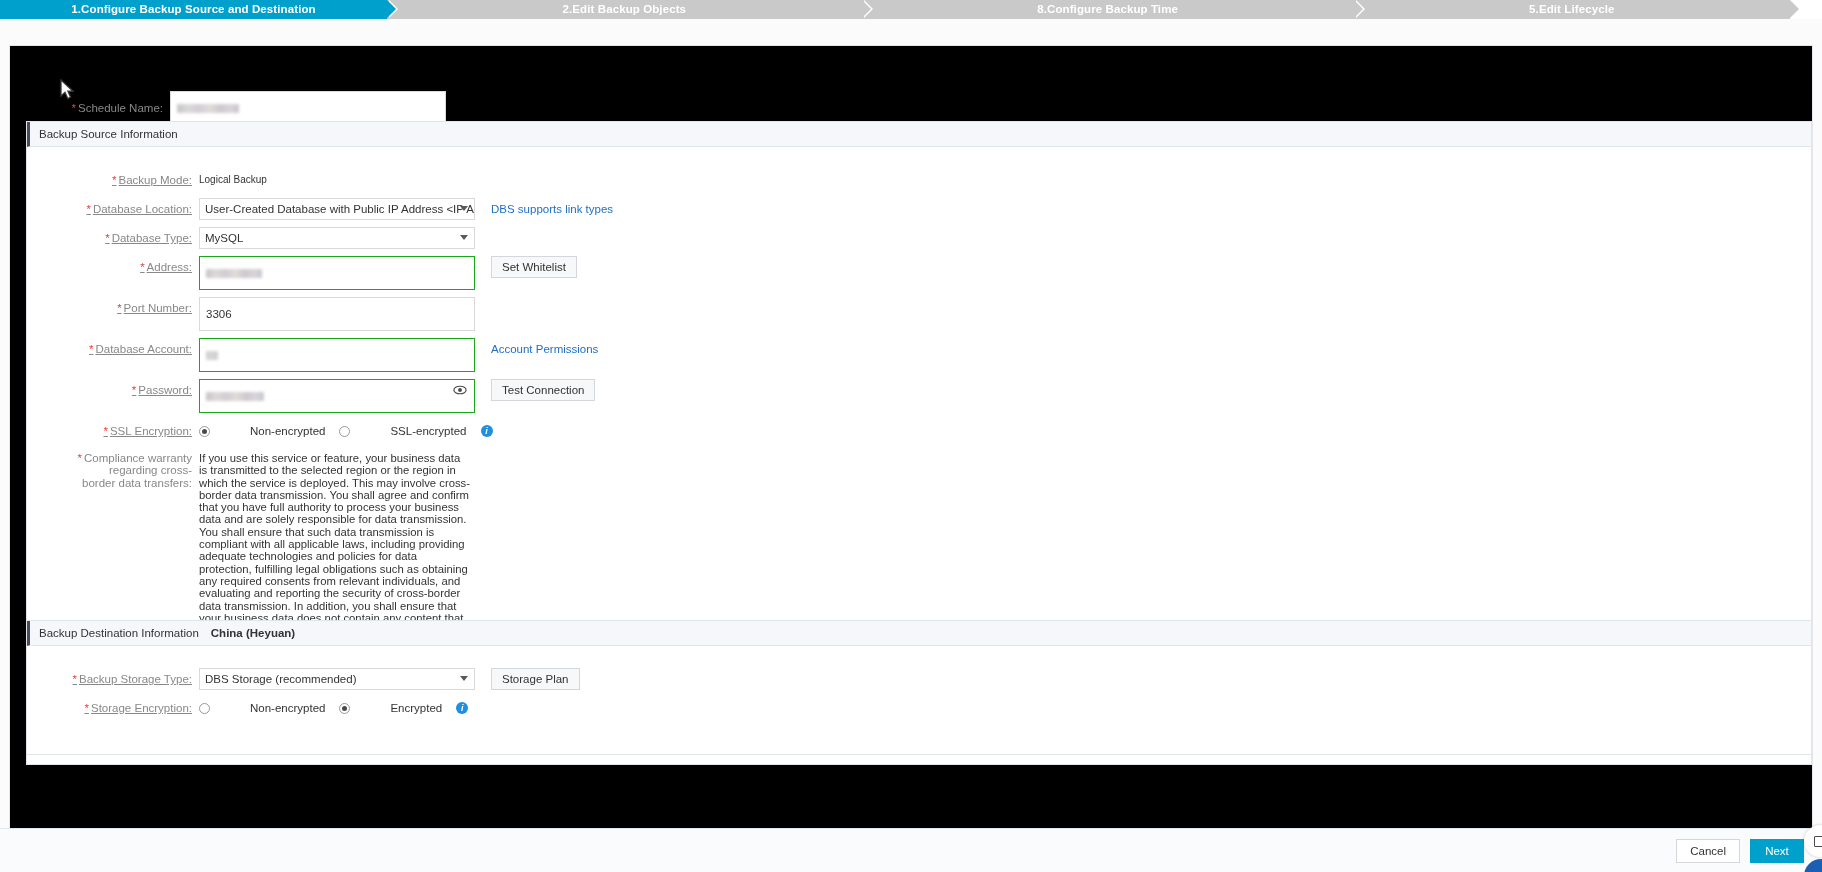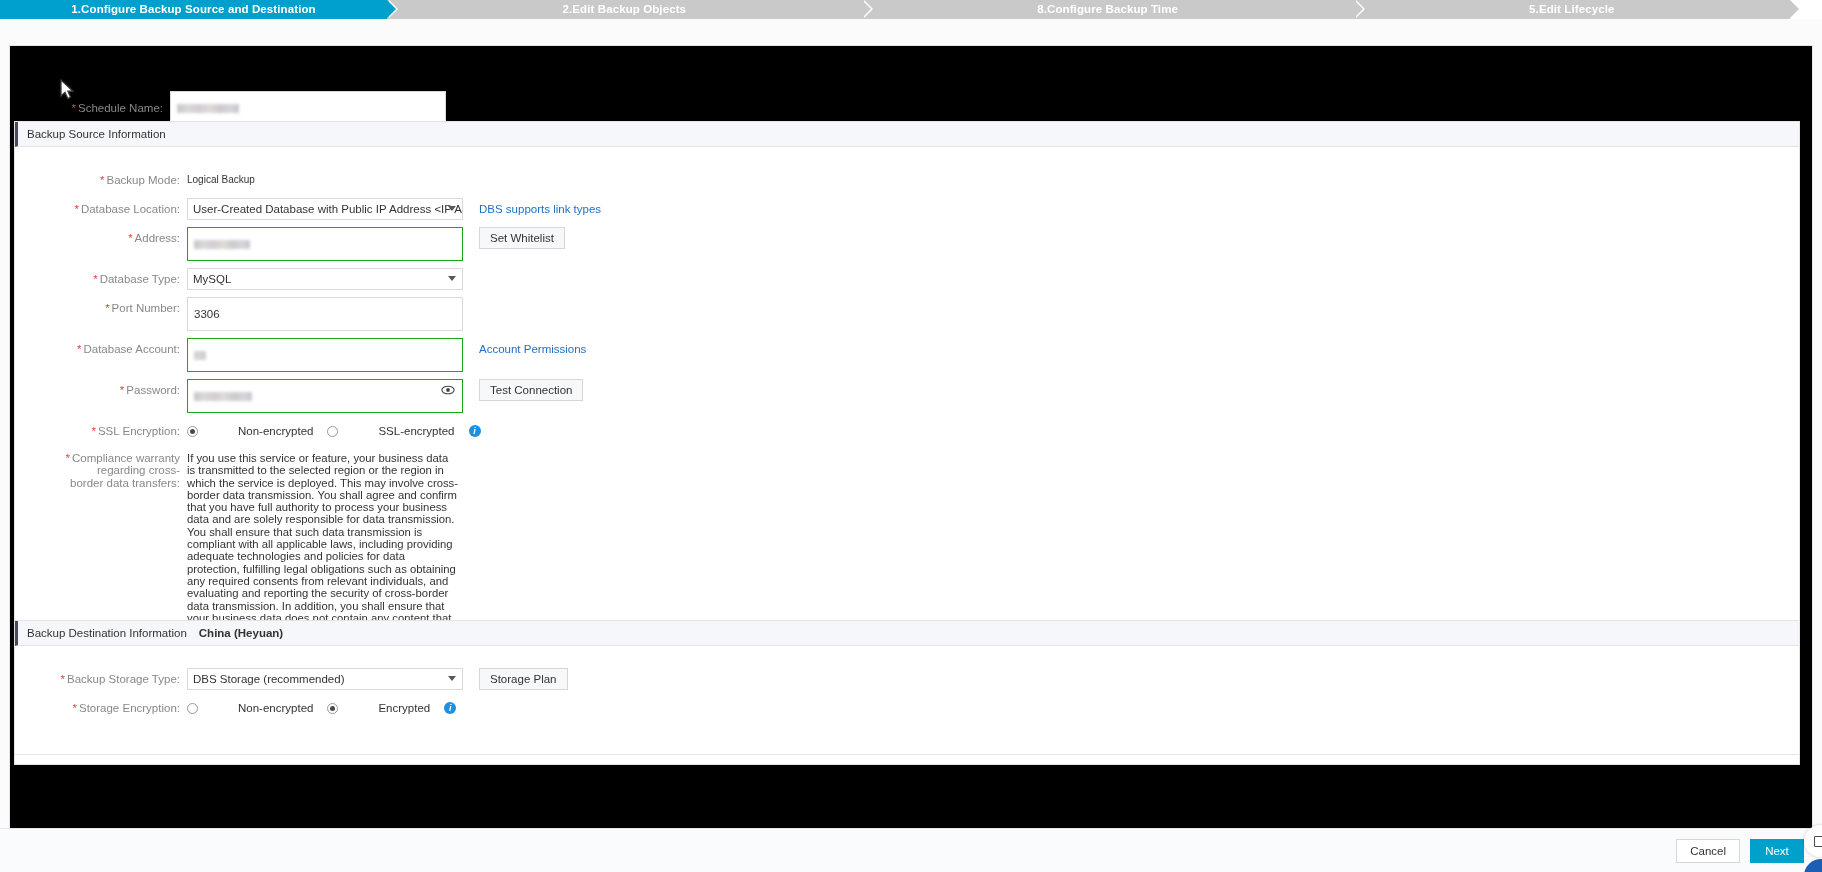--- a/index.html
+++ b/index.html
@@ -103,21 +103,21 @@
     height: 9px;
     border-radius: 1px;
     background: linear-gradient(90deg,#bdbdbd 0%,#d6d2d4 18%,#c9c4cc 35%,#dad6d2 52%,#c4c0c6 70%,#d2cfd4 86%,#bfbcc4 100%);
     filter: blur(1.4px);
     opacity: .85;
   }
 
   
   .section {
     position: absolute;
-    left: 4px;
+    left: 16px;
     width: 1786px;
     border: 1px solid #e1e4e9;
     background: #ffffff;
   }
   .section-head {
     height: 25px;
     background: #f5f7fa;
     border-bottom: 1px solid #e1e4e9;
     border-left: 3px solid #4a4a5a;
     display: flex;
@@ -135,20 +135,21 @@
 
   .frow {
     display: flex;
     align-items: flex-start;
     margin-bottom: 7px;
   }
   .frow .lbl {
     width: 172px;
     padding-right: 7px;
     line-height: 22px;
+    text-decoration: underline;
   }
   .ctl { position: relative; }
 
   select.sel, .sel {
     width: 276px; height: 22px;
     border: 1px solid #d9d9d9;
     background: #ffffff;
     font-family: "Liberation Sans", sans-serif;
     font-size: 11.5px;
     color: #333333;
@@ -390,38 +391,38 @@
             <div class="sel">
               <span>User-Created Database with Public IP Address &lt;IP Address:Port Num</span>
             </div>
             <span class="caret"></span>
           </div>
           <a class="sidelink" href="#">DBS supports link types</a>
         </div>
 
         <div class="frow">
           <div class="lbl" style="text-align:right">
-            <span class="req">*</span><span>Address:</span>
-          </div>
-          <div class="field ok inp">
-            <span class="blur" style="width:56px"></span>
-          </div>
-          <div class="sidebtn">Set Whitelist</div>
-        </div>
-
-        <div class="frow">
-          <div class="lbl" style="text-align:right">
             <span class="req">*</span><span>Database Type:</span>
           </div>
           <div class="ctl">
             <div class="sel">
               <span>MySQL</span>
             </div>
             <span class="caret"></span>
           </div>
+        </div>
+
+        <div class="frow">
+          <div class="lbl" style="text-align:right">
+            <span class="req">*</span><span>Address:</span>
+          </div>
+          <div class="field ok inp">
+            <span class="blur" style="width:56px"></span>
+          </div>
+          <div class="sidebtn">Set Whitelist</div>
         </div>
 
         <div class="frow">
           <div class="lbl" style="text-align:right">
             <span class="req">*</span><span>Port Number:</span>
           </div>
           <div class="field inp">
             <span>3306</span>
           </div>
         </div>

